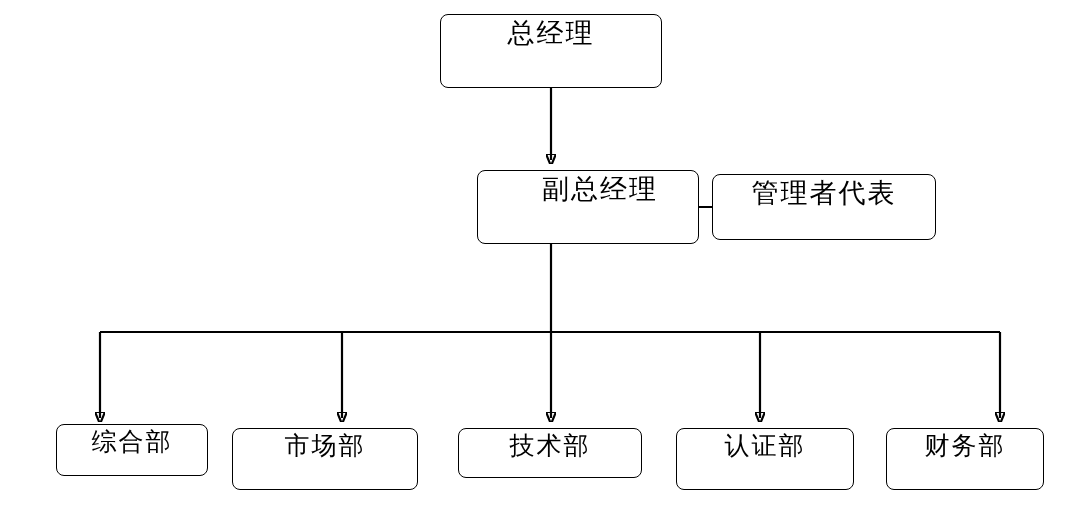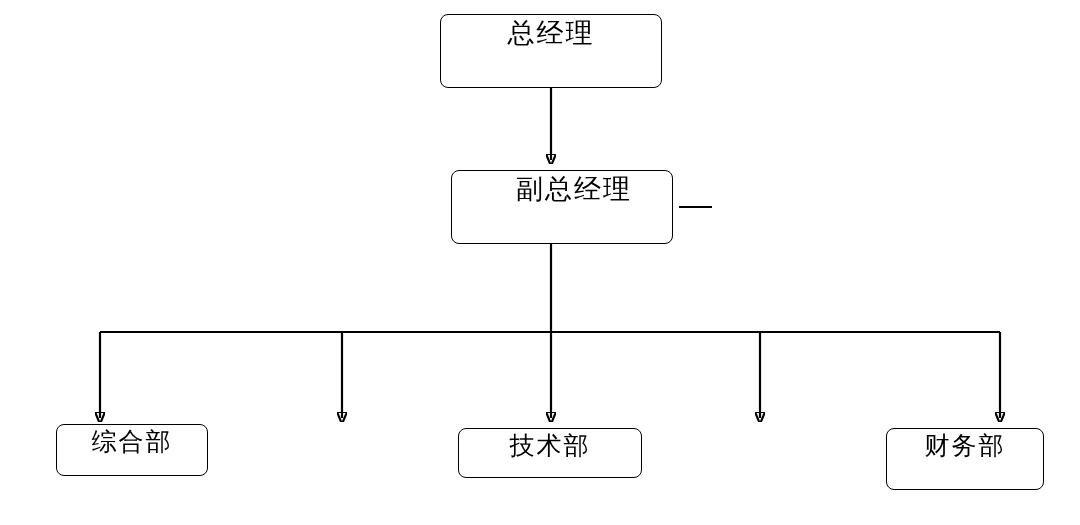--- a/index.html
+++ b/index.html
@@ -72,32 +72,41 @@
     <line x1="342" y1="332" x2="342" y2="418" marker-end="url(#arrowhead)"></line>
     <line x1="551" y1="332" x2="551" y2="418" marker-end="url(#arrowhead)"></line>
     <line x1="760" y1="332" x2="760" y2="418" marker-end="url(#arrowhead)"></line>
     <line x1="1000" y1="332" x2="1000" y2="418" marker-end="url(#arrowhead)"></line>
   </svg>
 
   <div class="node node-lvl1" style="left:440px; top:14px; width:222px; height:74px;">
     <span>总经理</span>
   </div>
 
-  <div class="node node-lvl2" style="left:451px; top:170px; width:222px; height:74px;padding-left:24px;">
+  <div class="node node-lvl2" style="left:477px; top:170px; width:222px; height:74px;padding-left:24px;">
     <span>副总经理</span>
   </div>
 
+  <div class="node node-lvl2" style="left:712px; top:174px; width:224px; height:66px;">
+    <span>管理者代表</span>
+  </div>
 
   <div class="node node-lvl3" style="left:56px; top:424px; width:152px; height:52px;">
     <span>综合部</span>
   </div>
 
+  <div class="node node-lvl3" style="left:232px; top:428px; width:186px; height:62px;">
+    <span>市场部</span>
+  </div>
 
   <div class="node node-lvl3" style="left:458px; top:428px; width:184px; height:50px;">
     <span>技术部</span>
   </div>
 
+  <div class="node node-lvl3" style="left:676px; top:428px; width:178px; height:62px;">
+    <span>认证部</span>
+  </div>
 
   <div class="node node-lvl3" style="left:886px; top:428px; width:158px; height:62px;">
     <span>财务部</span>
   </div>
 
 </div>
 
 </body></html>

